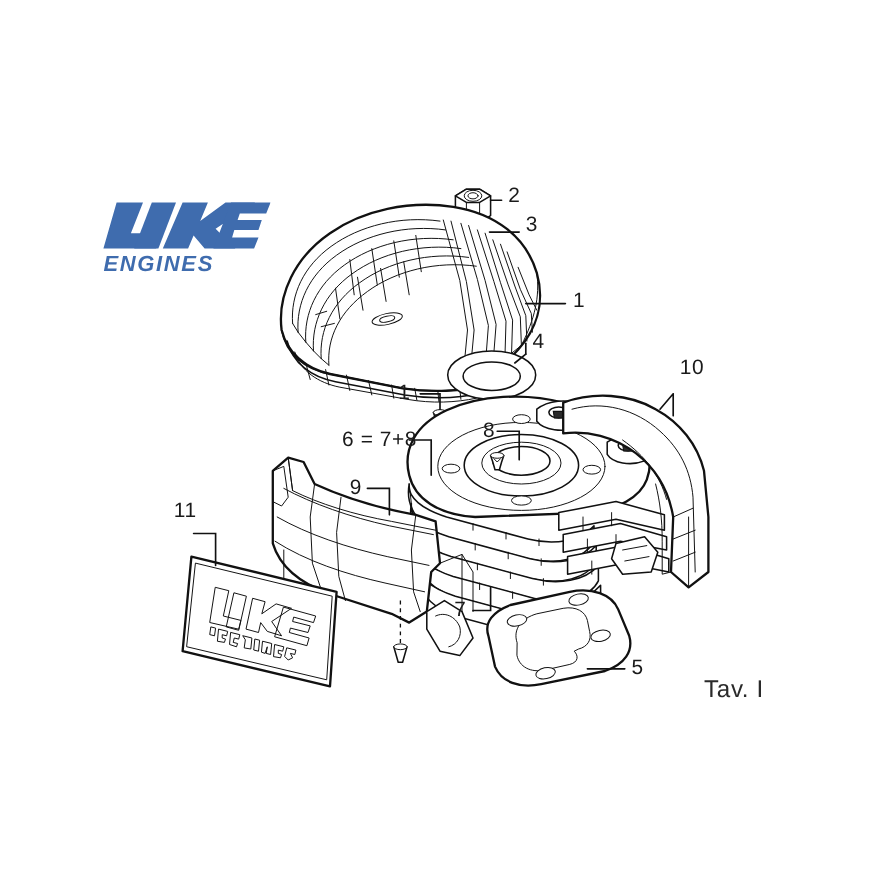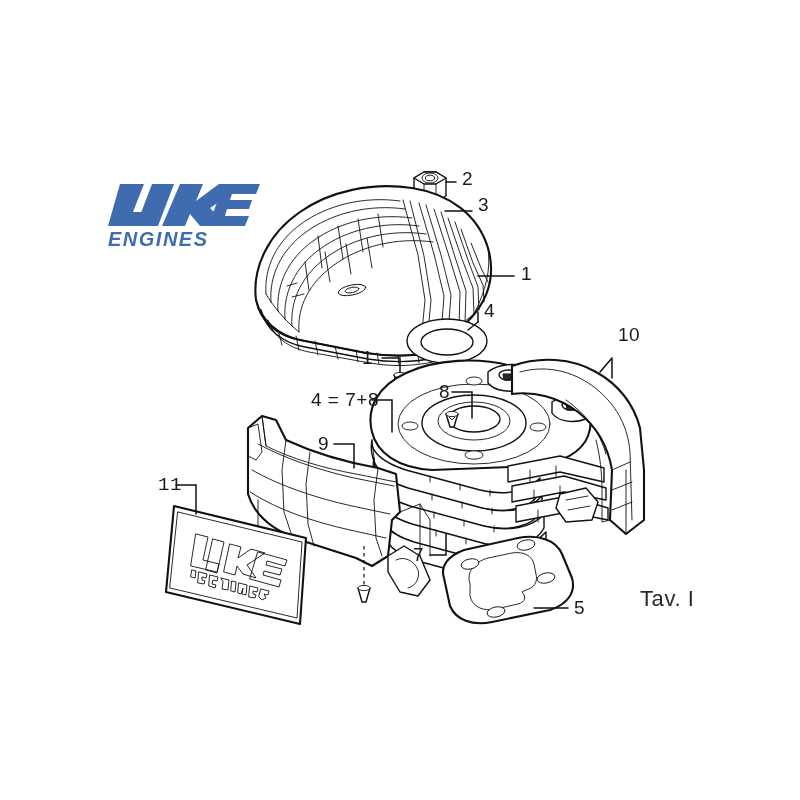--- a/index.html
+++ b/index.html
@@ -31,24 +31,25 @@
     white-space: nowrap;
     user-select: none;
   }
   .plate-title {
     position: absolute;
     font-family: "Liberation Sans", sans-serif;
     font-size: 22px;
     color: #2a2a2a;
     letter-spacing: 0.6px;
     white-space: nowrap;
+    margin-top: 28px;
   }
   .logo-wrap {
     position: absolute;
-    left: 100px;
+    left: 86px;
     top: 166px;
     width: 160px;
     height: 90px;
   }
   .logo-wrap svg { display: block; }
 </style>
 </head>
 <body>
 
 <div id="page">
@@ -396,22 +397,22 @@
       <path class="lead" d="M568 608 L534 608"></path>
     </g>
   </svg>
 
   <div class="callout" style="left:462px; top:168px;">2</div>
   <div class="callout" style="left:478px; top:194px;">3</div>
   <div class="callout" style="left:521px; top:263px;">1</div>
   <div class="callout" style="left:484px; top:300px;">4</div>
   <div class="callout" style="left:618px; top:324px;">10</div>
   <div class="callout" style="left:362px; top:347px;">1</div>
-  <div class="callout" style="left:311px; top:389px;">4 = 7+8</div>
+  <div class="callout" style="left:311px; top:389px;">6 = 7+8</div>
   <div class="callout" style="left:439px; top:381px;">8</div>
   <div class="callout" style="left:318px; top:433px;">9</div>
-  <div class="callout" style="left:158px; top:474px;font-family:Liberation Mono, monospace;">11</div>
+  <div class="callout" style="left:158px; top:454px;">11</div>
   <div class="callout" style="left:413px; top:544px;">7</div>
   <div class="callout" style="left:574px; top:597px;">5</div>
 
   <div class="plate-title" style="left:640px; top:586px;">Tav. I</div>
 
 </div>
 
 </body></html>

